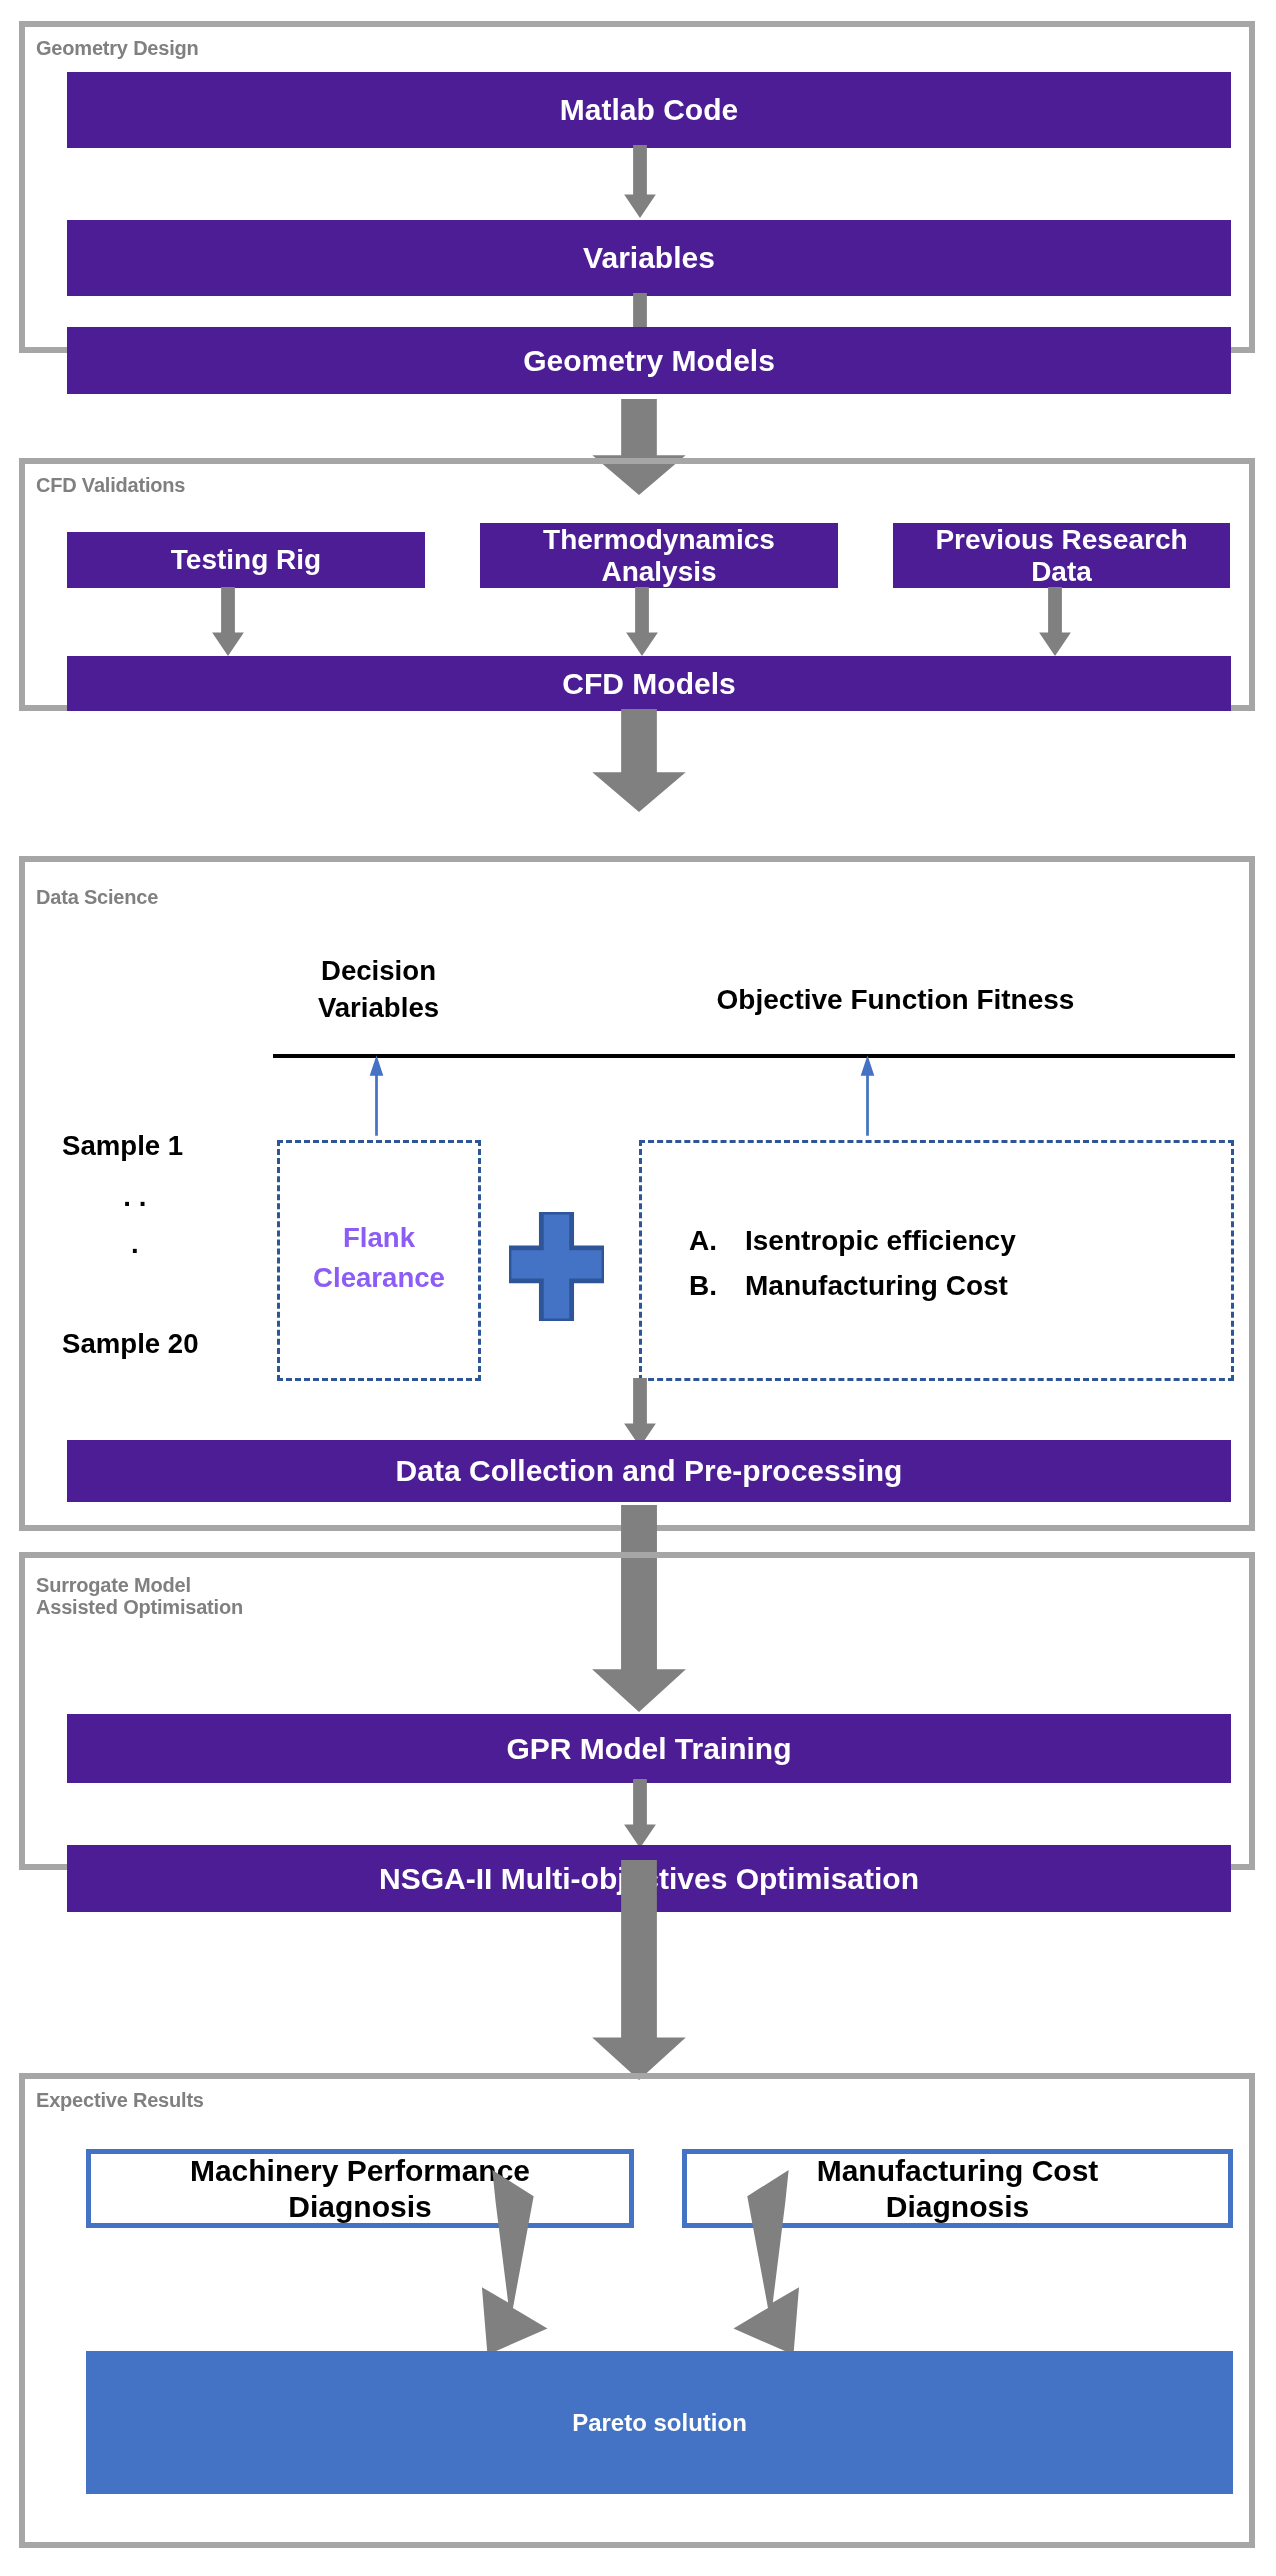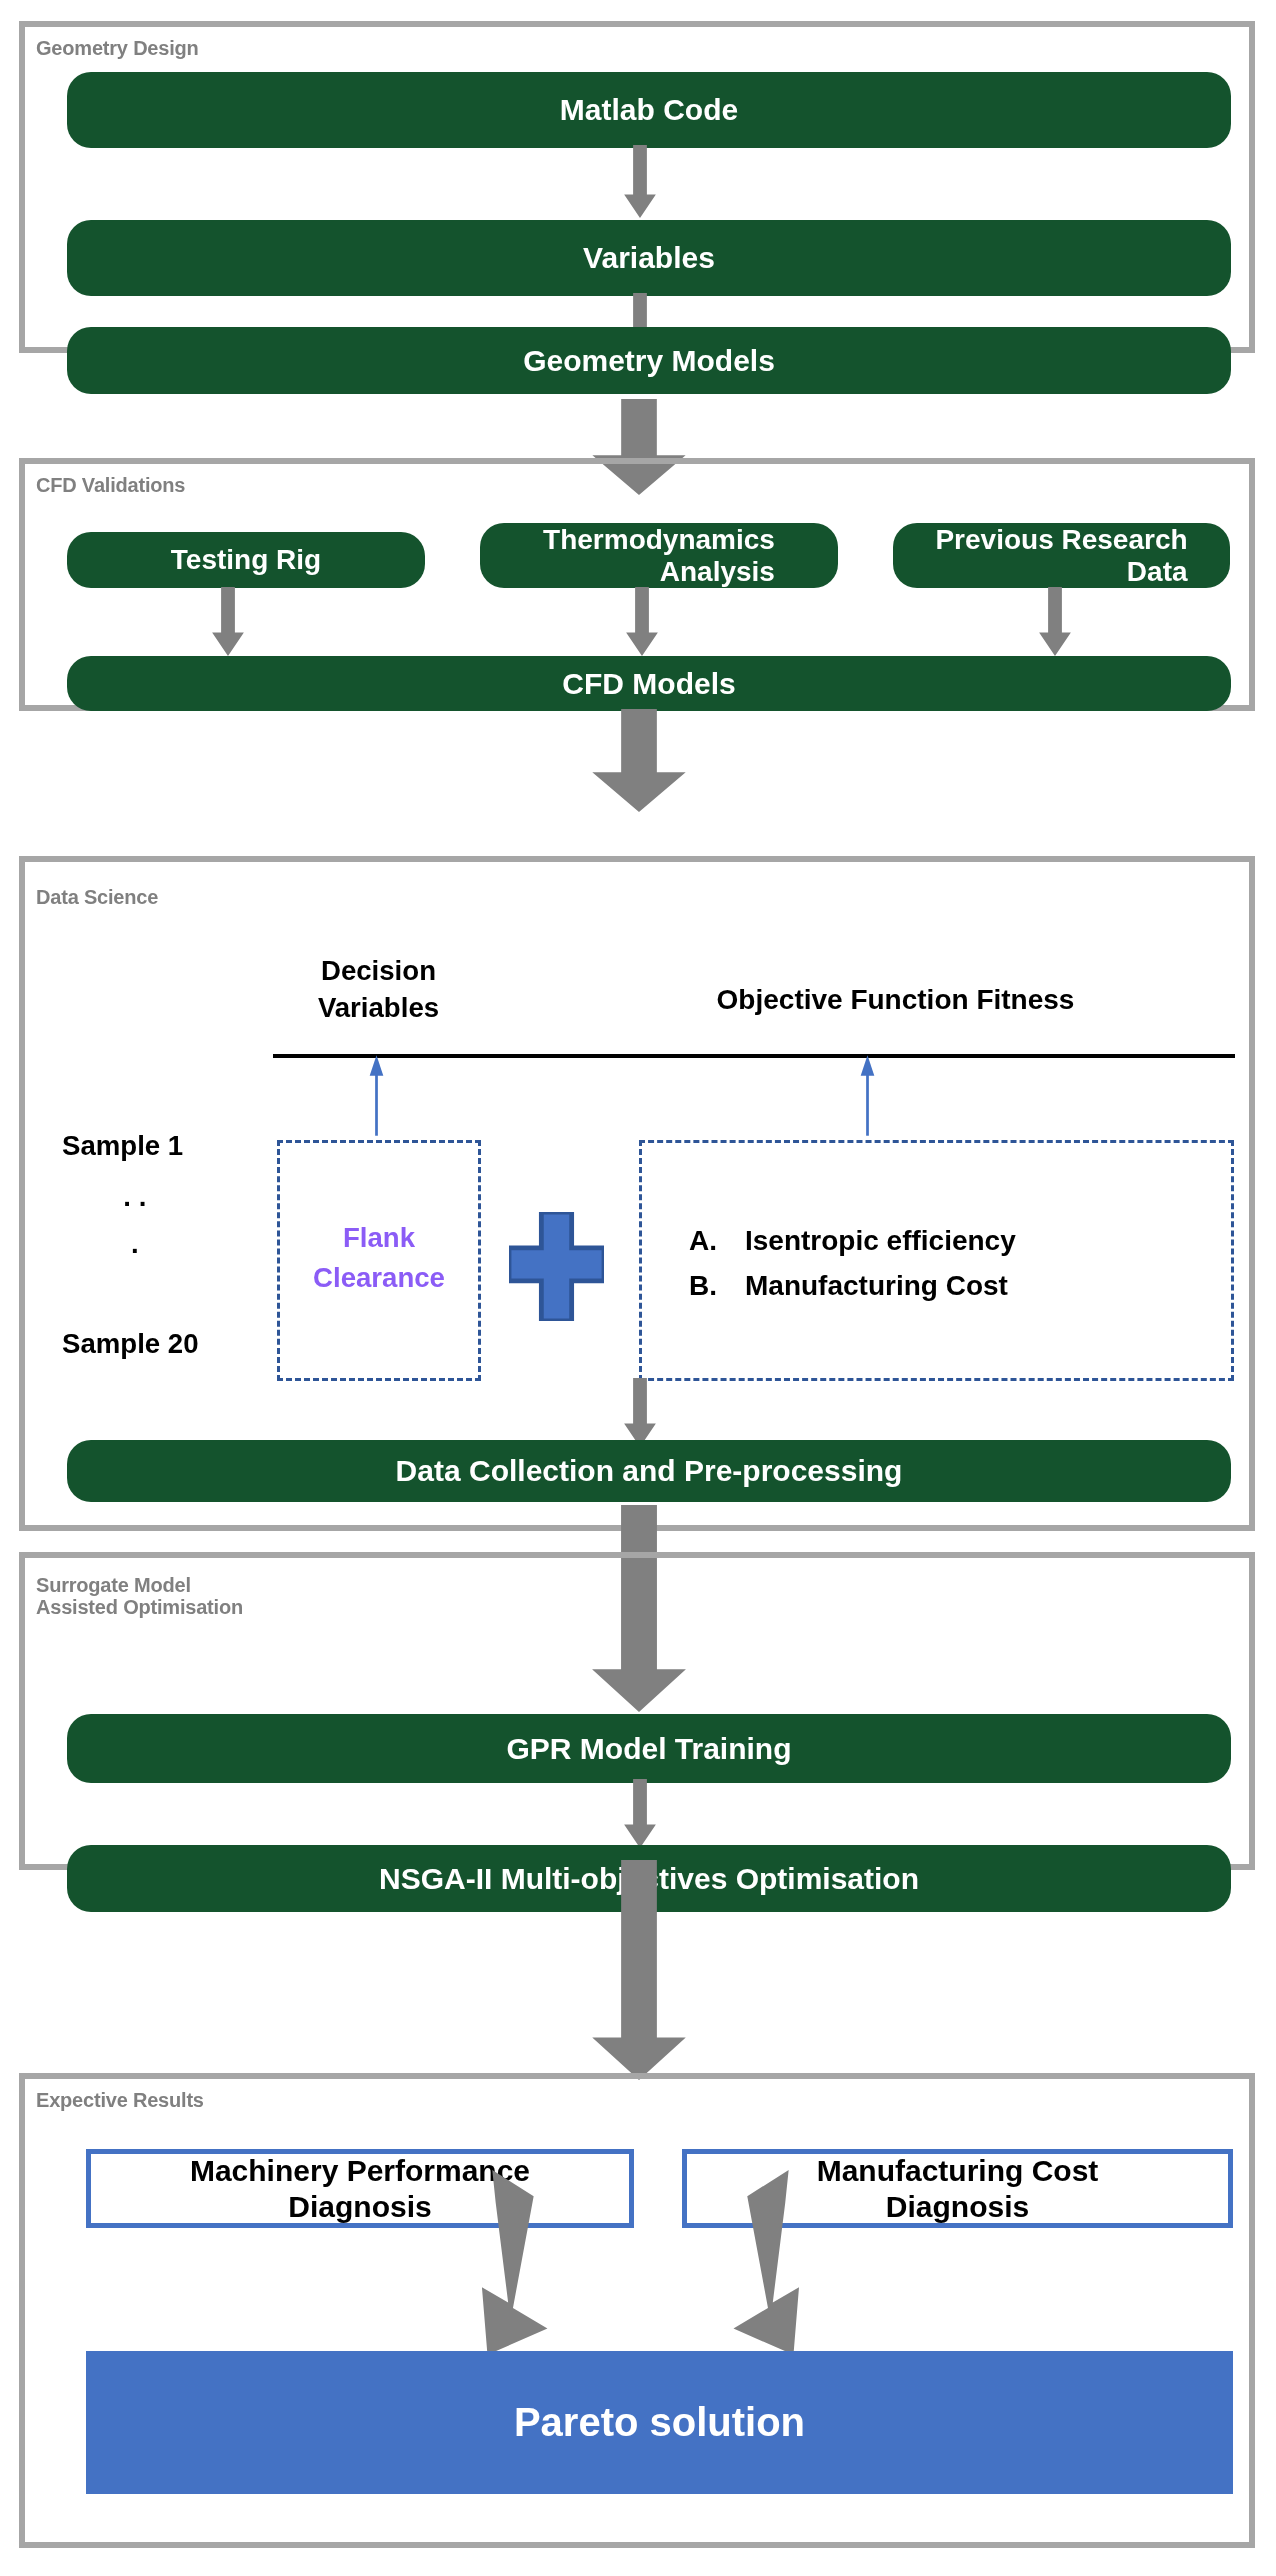--- a/index.html
+++ b/index.html
@@ -34,32 +34,31 @@
     line-height: 1.08;
     letter-spacing: -0.2px;
     white-space: pre-line;
     font-family: "Liberation Sans", sans-serif;
     margin-top: 9px;
   }
 
   
   .blackbox {
     position: absolute;
-    background: #14532d;
+    background: #4c1d95;
     color: #ffffff;
     display: flex;
     align-items: center;
     justify-content: center;
-    text-align: right;
+    text-align: center;
     font-weight: 700;
     font-size: 30px;
     line-height: 1.12;
     box-sizing: border-box;
     font-family: "Liberation Sans", sans-serif;
-    border-radius: 24px;
   }
 
   
   .bluebox {
     position: absolute;
     background: #ffffff;
     border: 5.5px solid #4472c4;
     color: #000000;
     display: flex;
     align-items: center;
@@ -73,21 +72,21 @@
   }
   .bluefill {
     position: absolute;
     background: #4472c4;
     color: #ffffff;
     display: flex;
     align-items: center;
     justify-content: center;
     text-align: center;
     font-weight: 700;
-    font-size: 40px;
+    font-size: 24px;
     box-sizing: border-box;
     font-family: "Liberation Sans", sans-serif;
   }
 
   
   .plainlabel {
     position: absolute;
     color: #000000;
     font-weight: 700;
     font-size: 27.6px;

